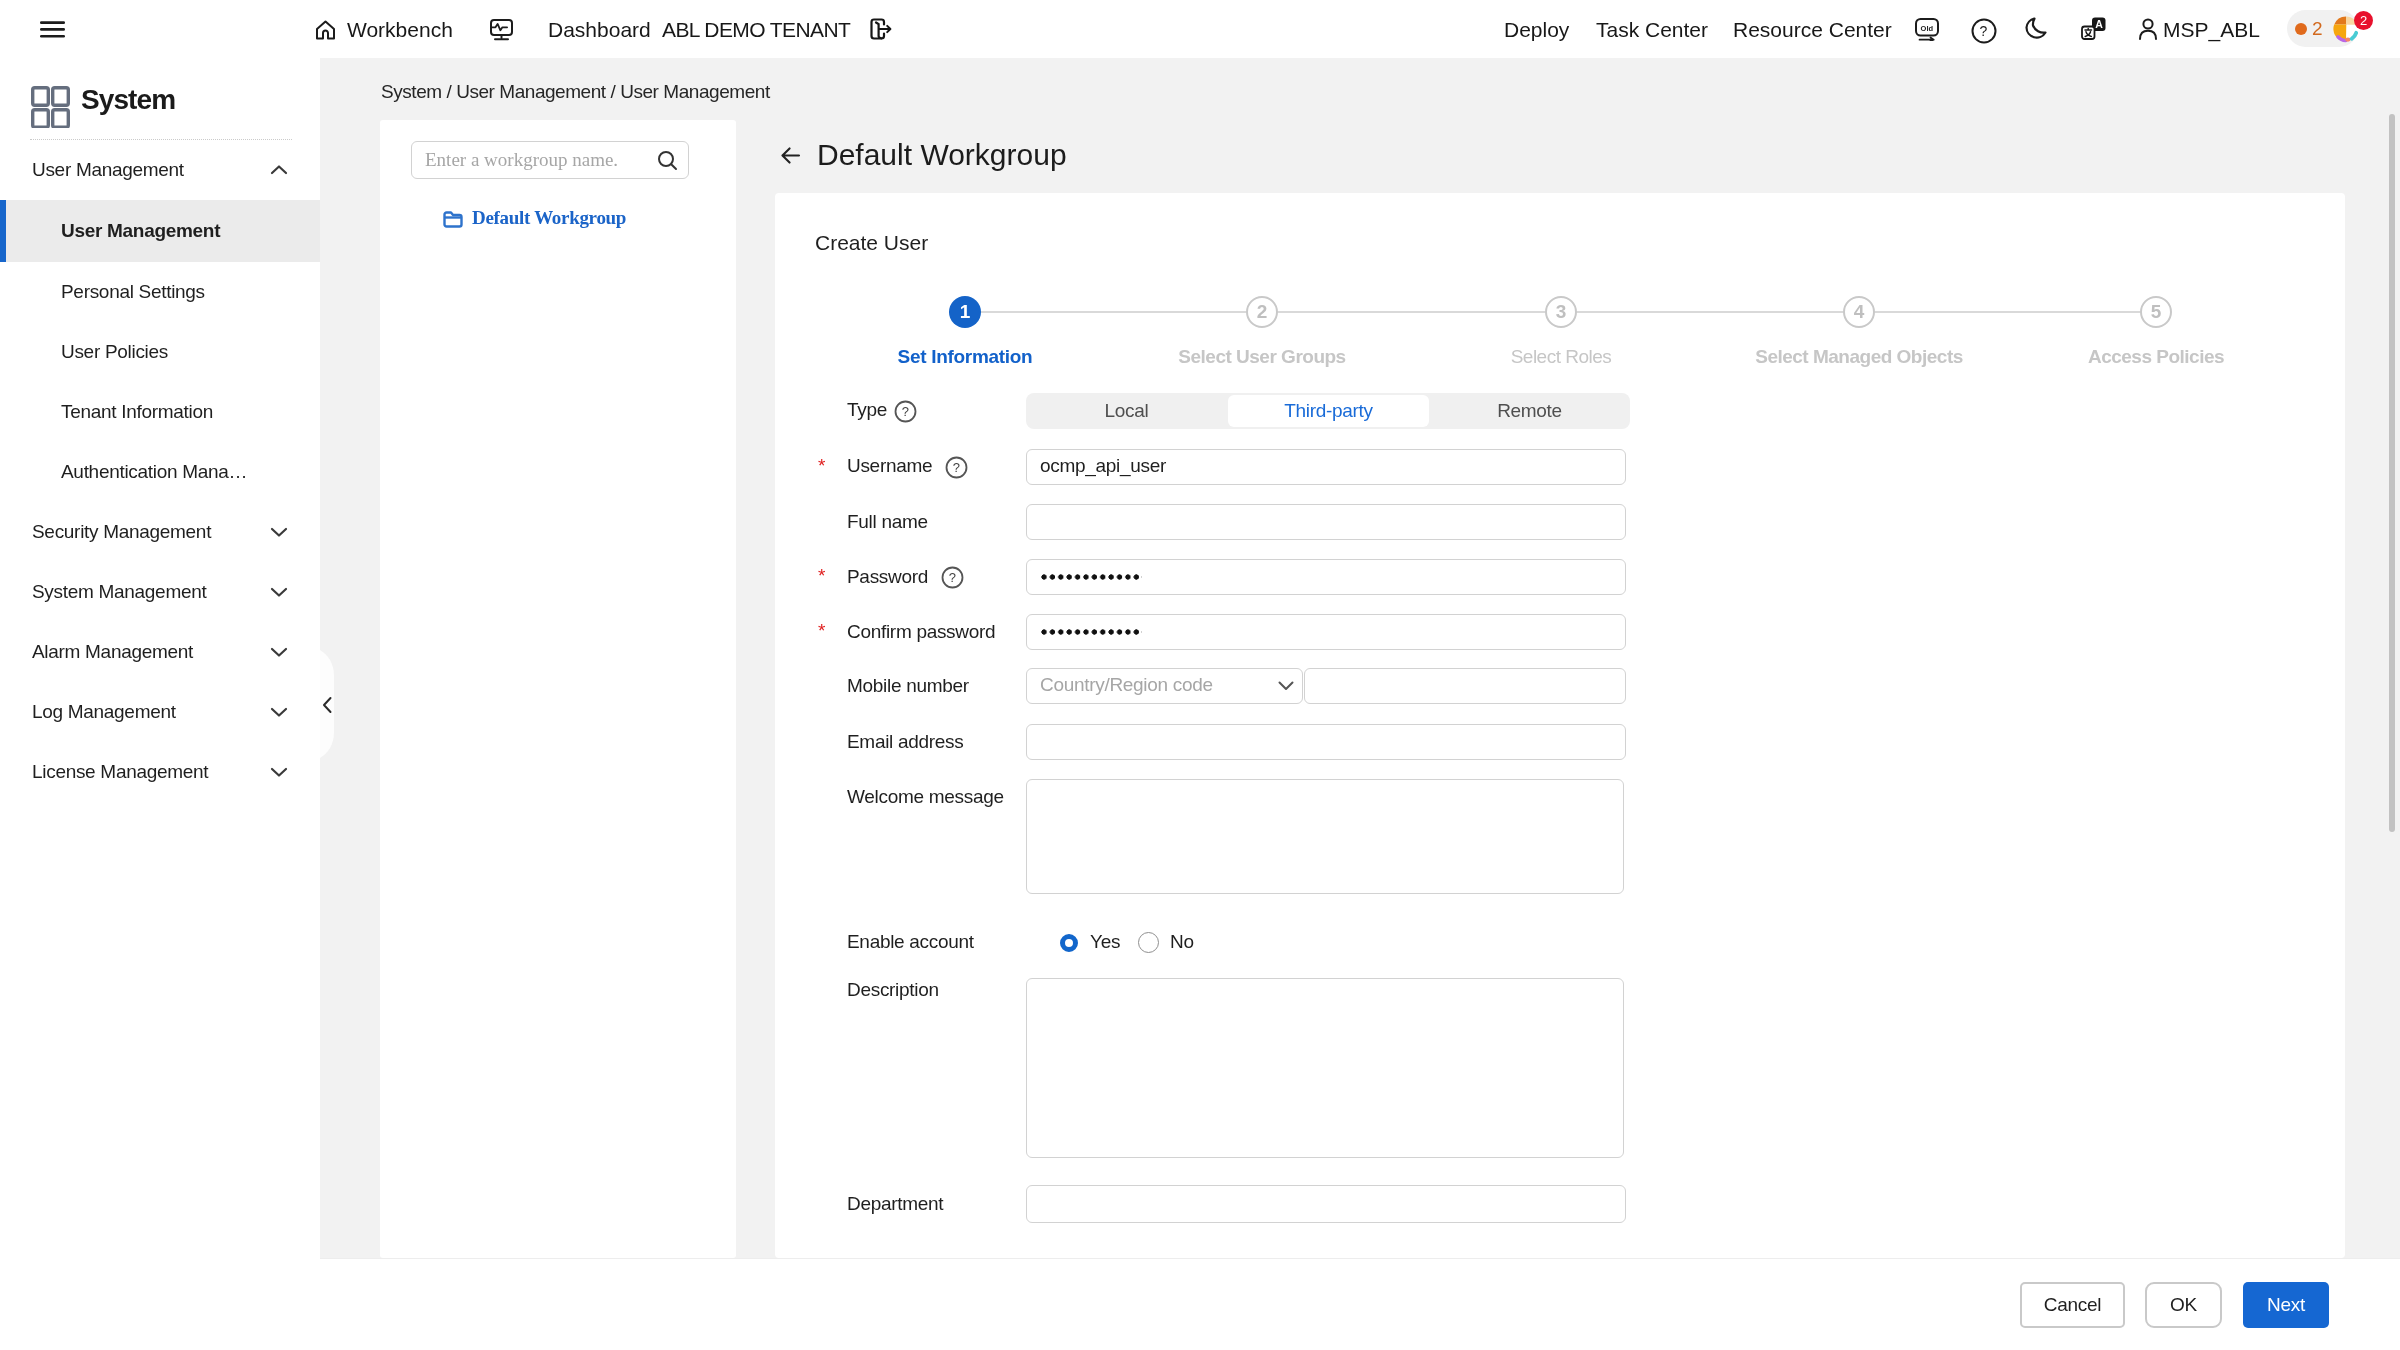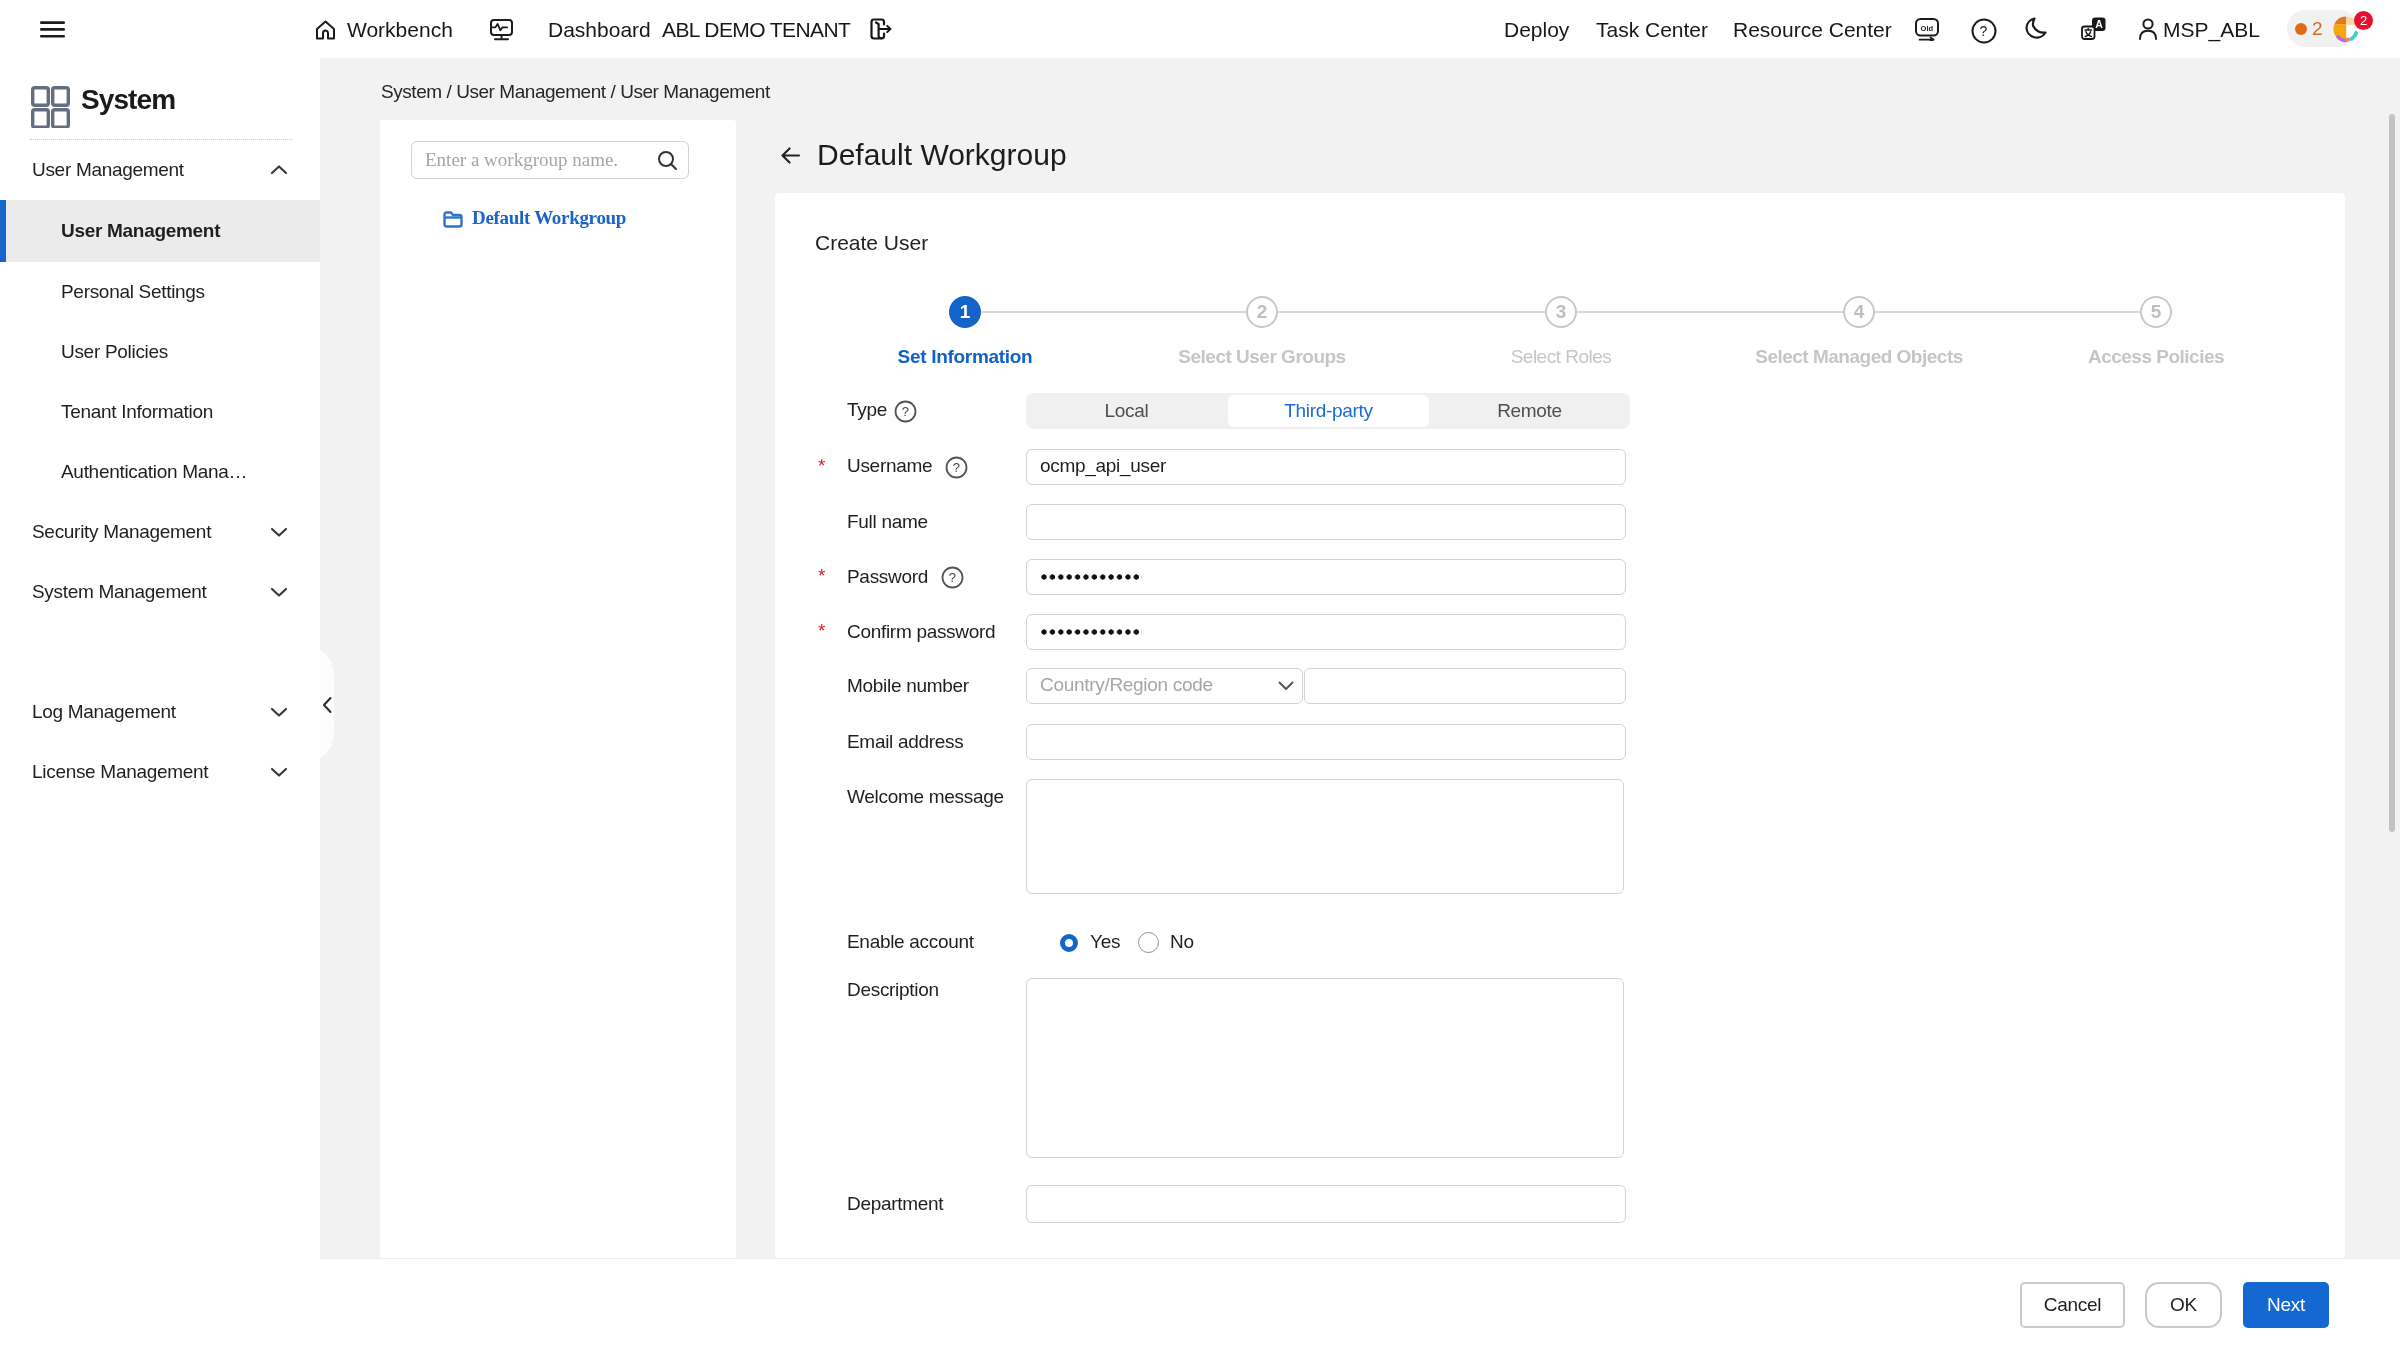--- a/index.html
+++ b/index.html
@@ -130,20 +130,26 @@
     <svg class="chev" viewBox="0 0 22 22">
         <path d="M4 8 L11 14.5 L18 8" fill="none" stroke="#3a3a3a" stroke-width="2.2" stroke-linecap="round" stroke-linejoin="round"></path>
       </svg>
   </div>
   <div class="menu-item" style="top:444px">
       <span class="t">Security Management</span>
     <svg class="chev" viewBox="0 0 22 22">
         <path d="M4 8 L11 14.5 L18 8" fill="none" stroke="#3a3a3a" stroke-width="2.2" stroke-linecap="round" stroke-linejoin="round"></path>
       </svg>
   </div>
+  <div class="menu-item" style="top:564px">
+      <span class="t">Alarm Management</span>
+    <svg class="chev" viewBox="0 0 22 22">
+        <path d="M4 8 L11 14.5 L18 8" fill="none" stroke="#3a3a3a" stroke-width="2.2" stroke-linecap="round" stroke-linejoin="round"></path>
+      </svg>
+  </div>
   <div class="menu-item" style="top:624px">
       <span class="t">Log Management</span>
     <svg class="chev" viewBox="0 0 22 22">
         <path d="M4 8 L11 14.5 L18 8" fill="none" stroke="#3a3a3a" stroke-width="2.2" stroke-linecap="round" stroke-linejoin="round"></path>
       </svg>
   </div>
   <div class="menu-item" style="top:684px">
       <span class="t">License Management</span>
     <svg class="chev" viewBox="0 0 22 22">
         <path d="M4 8 L11 14.5 L18 8" fill="none" stroke="#3a3a3a" stroke-width="2.2" stroke-linecap="round" stroke-linejoin="round"></path>
@@ -252,17 +258,17 @@
 
   <div class="lbl" style="left:72px;top:786px">Description</div>
   <div class="inp" style="left:251px;top:785px;width:598px;height:180px"></div>
 
   <div class="lbl" style="left:72px;top:1000px">Department</div>
   <div class="inp" style="left:251px;top:992px;width:600px;height:38px"></div>
 </div>
 
 <div id="bottombar">
   <div class="abs" style="left:1700px;top:23px;width:105px;height:46px;background:#fff;border:2px solid #c9c9c9;border-radius:5px;text-align:center;line-height:42px;font-size:19px;letter-spacing:-0.3px;color:#1f1f1f">Cancel</div>
-  <div class="abs" style="left:1825px;top:23px;width:77px;height:46px;background:#fff;border:2px solid #c9c9c9;border-radius:14px;text-align:center;line-height:42px;font-size:19px;letter-spacing:-0.3px;color:#1f1f1f">OK</div>
+  <div class="abs" style="left:1825px;top:23px;width:77px;height:46px;background:#fff;border:2px solid #c9c9c9;border-radius:9px;text-align:center;line-height:42px;font-size:19px;letter-spacing:-0.3px;color:#1f1f1f">OK</div>
   <div class="abs" style="left:1923px;top:23px;width:86px;height:46px;background:#1567d2;border-radius:5px;text-align:center;line-height:46px;font-size:19px;letter-spacing:-0.3px;color:#fff">Next</div>
 </div>
 
 <div class="abs" style="left:2389px;top:114px;width:6px;height:718px;background:#c2c2c2;border-radius:3px;z-index:40"></div>
 
 </body></html>

